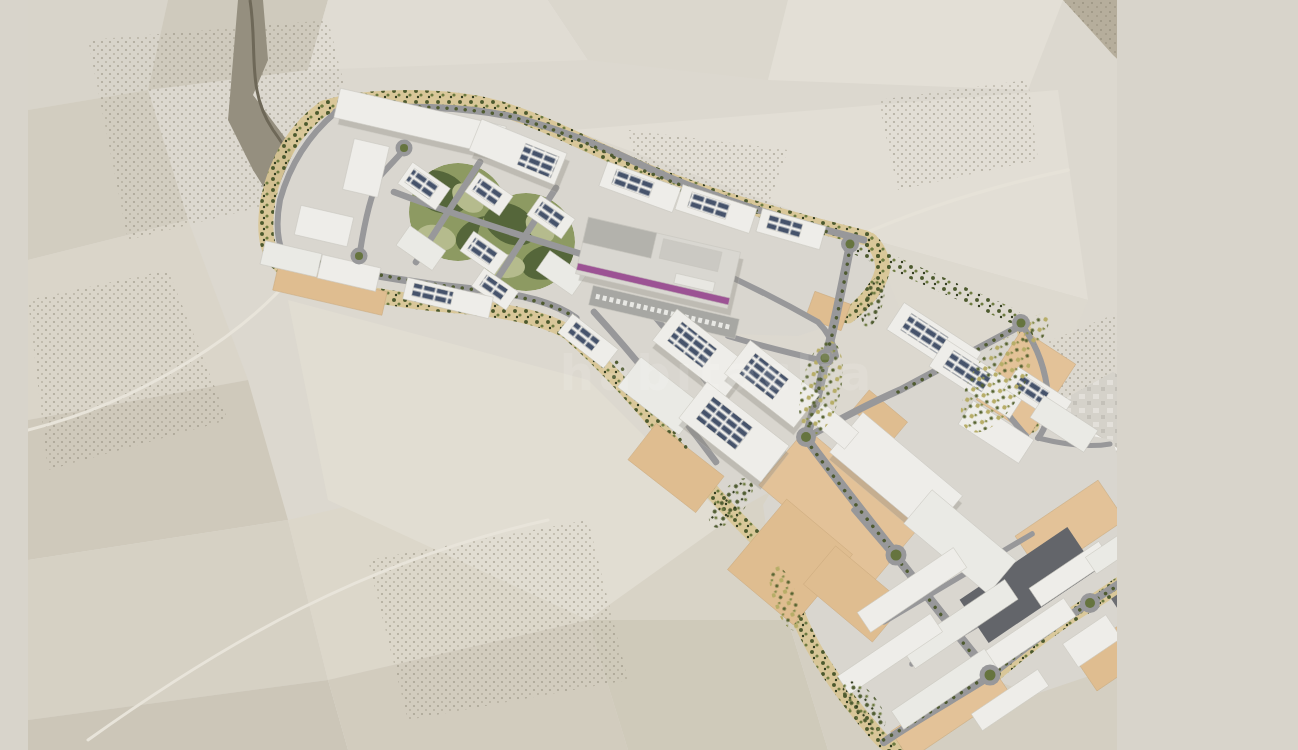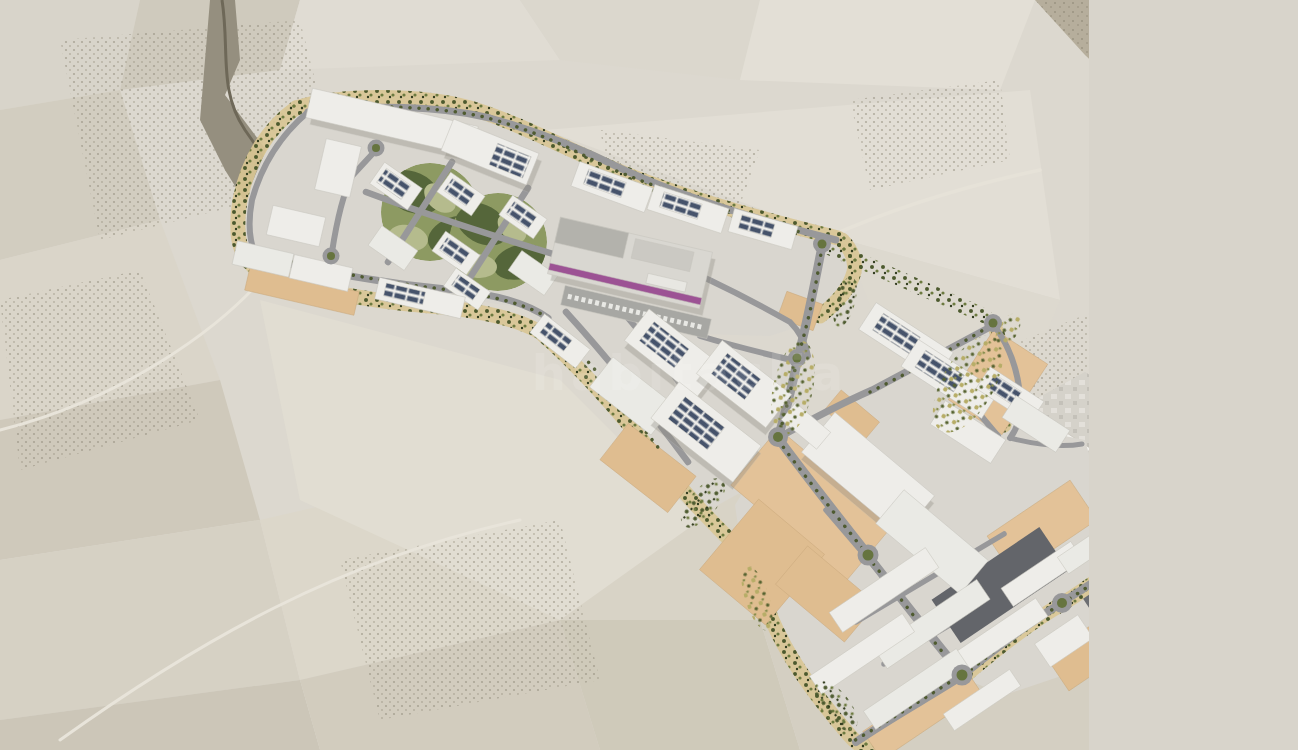--- a/index.html
+++ b/index.html
@@ -1,16 +1,16 @@
 <!DOCTYPE html>
 <html><head>
 <meta charset="utf-8">
 <style>
   html,body{margin:0;padding:0;background:#d8d4cb;}
-  .stage{position:relative;width:1089px;height:750px;overflow:hidden;font-family:"DejaVu Sans","Liberation Sans",sans-serif;}
+  .stage{position:relative;width:1089px;height:750px;overflow:hidden;font-family:"DejaVu Sans","Liberation Sans",sans-serif;padding-left:28px;}
   svg{display:block;}
   .watermark-text{
     font-family:"DejaVu Sans","Liberation Sans",sans-serif;
     font-size:48px;font-weight:600;letter-spacing:5px;
     fill:#ffffff;opacity:.32;
   }
 </style>
 </head>
 <body>
 

